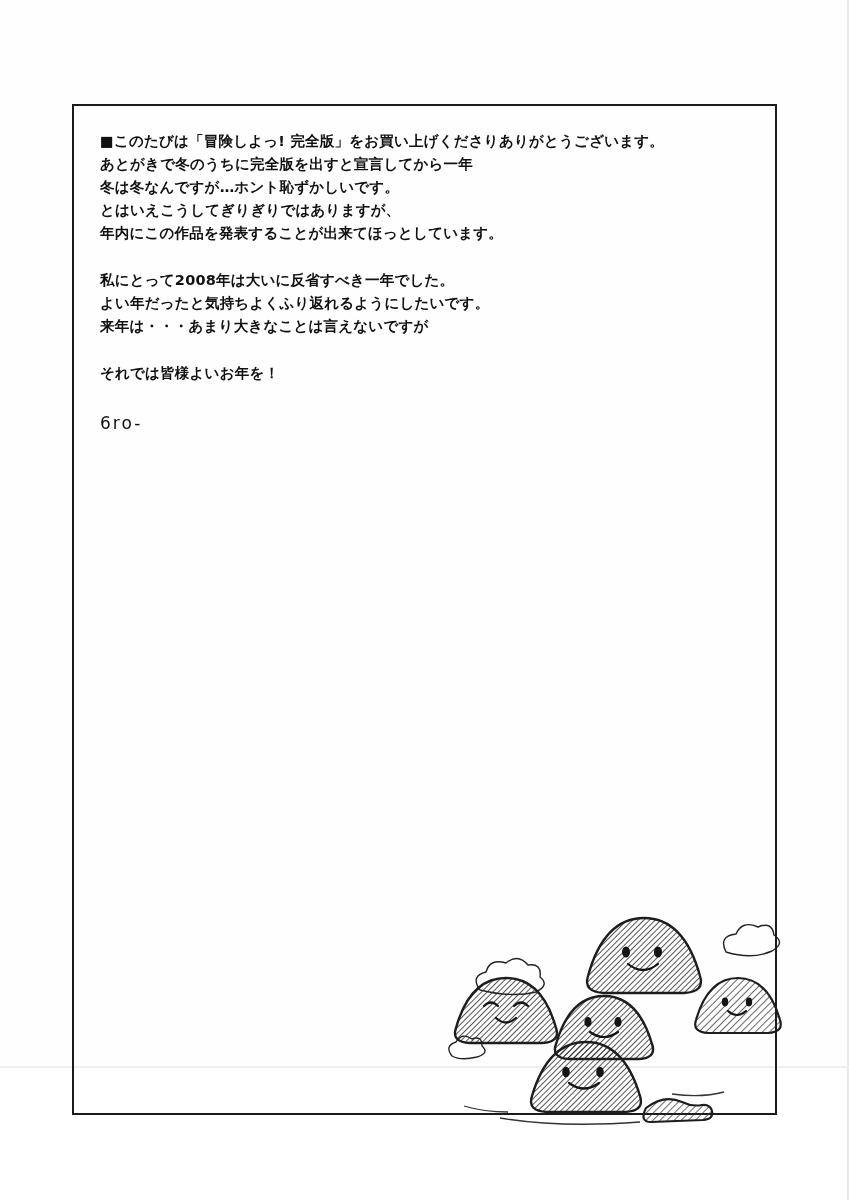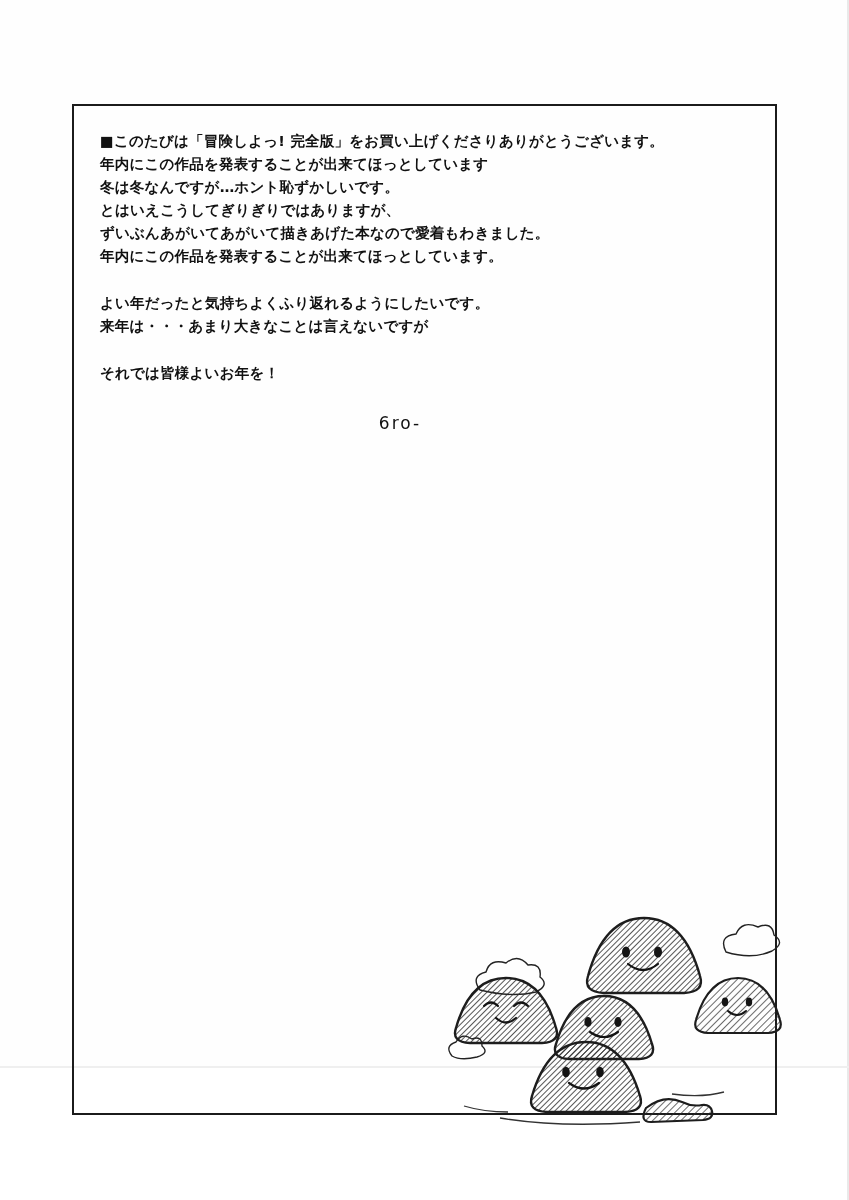--- a/index.html
+++ b/index.html
@@ -71,21 +71,20 @@
   }
   .gap-med { height: 24px; }
 
   .sign {
     margin-top: 28px;
     font-family: "DejaVu Sans", sans-serif;
     font-size: 17px;
     letter-spacing: 2px;
     color: #111111;
     font-weight: 400;
-    text-align: center;
   }
 
   
   .art {
     position: absolute;
     left: 440px;
     top: 880px;
     width: 380px;
     height: 260px;
   }
@@ -98,30 +97,30 @@
 
   <div class="scan-edge-right"></div>
   <div class="scan-edge-bottom"></div>
 
   <div class="frame"></div>
 
   <div class="text-block">
 
     <div class="para">
       <div class="line">■このたびは「冒険しよっ! 完全版」をお買い上げくださりありがとうございます。</div>
-      <div class="line">年内にこの作品を発表することが出来てほっとしています</div>
+      <div class="line">あとがきで冬のうちに完全版を出すと宣言してから一年</div>
       <div class="line">冬は冬なんですが…ホント恥ずかしいです。</div>
       <div class="line">とはいえこうしてぎりぎりではありますが、</div>
-      <div class="line">ずいぶんあがいてあがいて描きあげた本なので愛着もわきました。</div>
       <div class="line">年内にこの作品を発表することが出来てほっとしています。</div>
     </div>
 
     <div class="gap-med"></div>
 
     <div class="para">
+      <div class="line">私にとって2008年は大いに反省すべき一年でした。</div>
       <div class="line">よい年だったと気持ちよくふり返れるようにしたいです。</div>
       <div class="line">来年は・・・あまり大きなことは言えないですが</div>
     </div>
 
     <div class="gap-med"></div>
 
     <div class="para">
       <div class="line">それでは皆様よいお年を！</div>
     </div>
 

